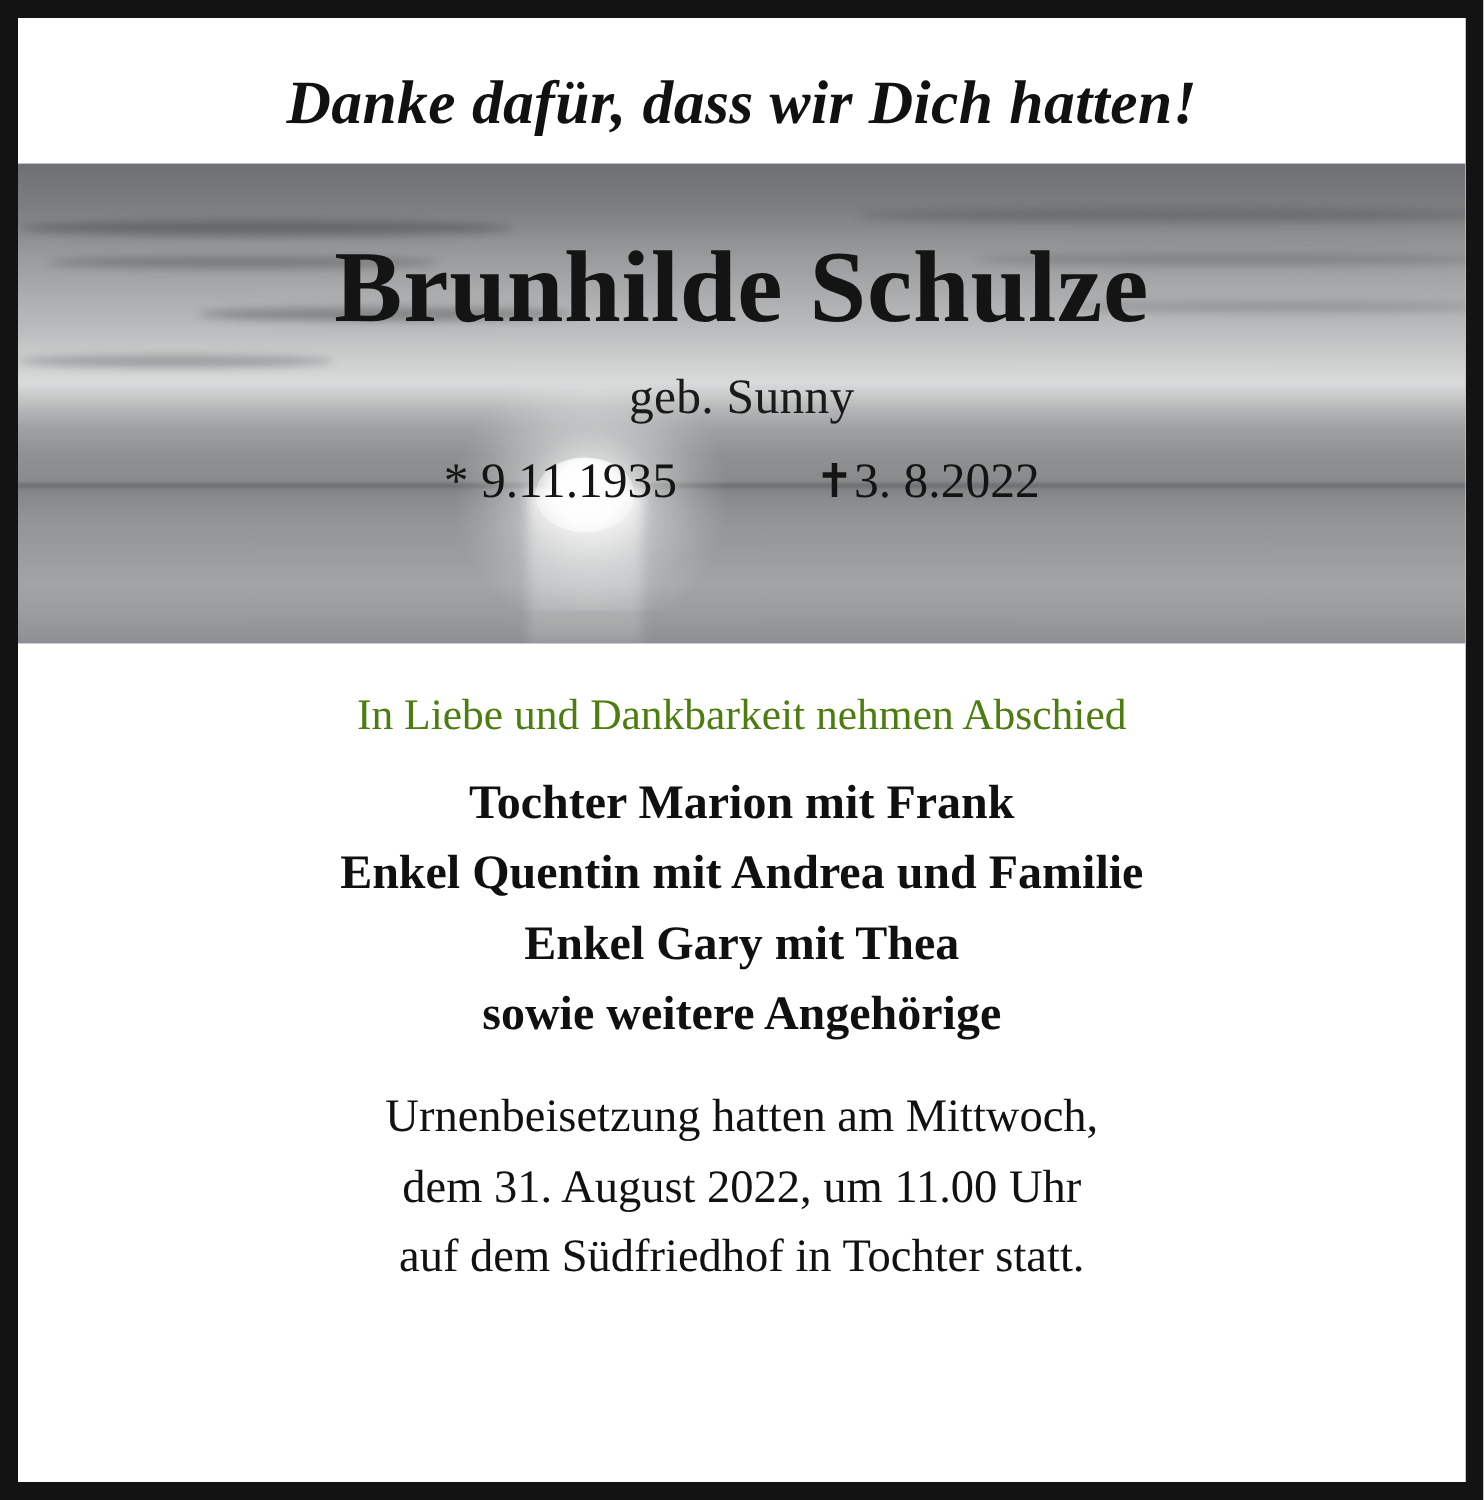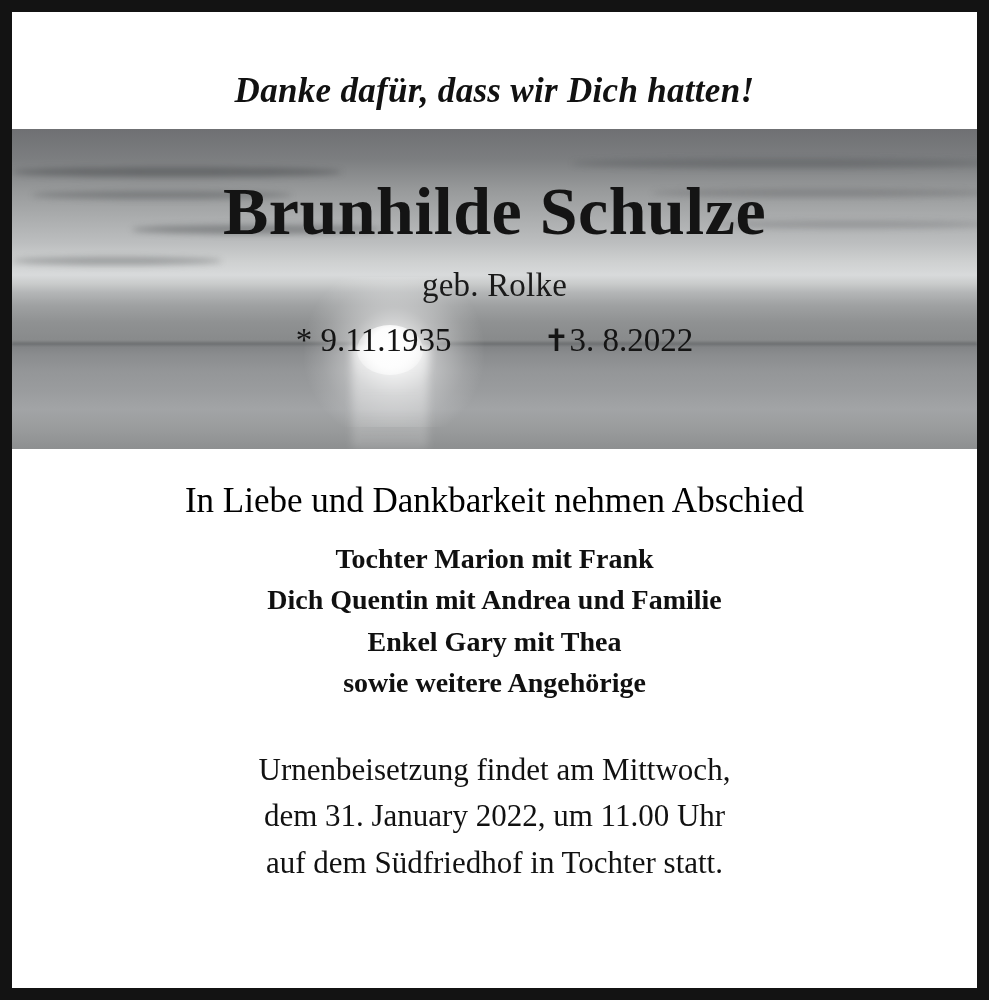--- a/index.html
+++ b/index.html
@@ -28,24 +28,24 @@
     background: #ffffff;
     display: flex;
     flex-direction: column;
   }
 
   
   .motto {
     text-align: center;
     font-style: italic;
     font-weight: bold;
-    font-size: 35px;
+    font-size: 41px;
     color: #111111;
     letter-spacing: 0.3px;
-    padding-top: 60px;
+    padding-top: 34px;
     padding-bottom: 18px;
     line-height: 1.1;
   }
 
   
   .photo-band {
     position: relative;
     width: 100%;
     height: 320px;
     overflow: hidden;
@@ -175,31 +175,31 @@
   .dates .born, .dates .died { white-space: nowrap; }
   .cross { font-size: 31px; }
 
   
   .body {
     flex: 1;
     text-align: center;
     padding: 30px 30px 0 30px;
   }
   .lead {
-    font-size: 35px;
-    color: #000000;
+    font-size: 29px;
+    color: #4d7c0f;
     margin-bottom: 16px;
     line-height: 1.25;
   }
   .family {
     font-weight: bold;
-    font-size: 28px;
+    font-size: 32px;
     color: #101010;
     line-height: 1.47;
-    margin-bottom: 44px;
+    margin-bottom: 22px;
   }
   .family div { white-space: nowrap; }
   .service {
     font-size: 31px;
     color: #111111;
     line-height: 1.5;
   }
   .service div { white-space: nowrap; }
 </style>
 </head>
@@ -220,37 +220,37 @@
       <div class="streak s5"></div>
       <div class="streak s6"></div>
       <div class="streak s7"></div>
       <div class="horizon"></div>
       <div class="sun-glow"></div>
       <div class="sun-path"></div>
       <div class="sun-disc"></div>
 
       <div class="name-block">
         <div class="name">Brunhilde Schulze</div>
-        <div class="maiden">geb. Rolke</div>
+        <div class="maiden">geb. Sunny</div>
         <div class="dates">
           <span class="born">* 9.11.1935</span>
           <span class="died"><span class="cross">✝</span><span>3. 8.2022</span></span>
         </div>
       </div>
     </div>
 
     <div class="body">
       <div class="lead">In Liebe und Dankbarkeit nehmen Abschied</div>
       <div class="family">
         <div>Tochter Marion mit Frank</div>
-        <div>Dich Quentin mit Andrea und Familie</div>
+        <div>Enkel Quentin mit Andrea und Familie</div>
         <div>Enkel Gary mit Thea</div>
         <div>sowie weitere Angehörige</div>
       </div>
       <div class="service">
-        <div>Urnenbeisetzung findet am Mittwoch,</div>
-        <div>dem 31. January 2022, um 11.00 Uhr</div>
+        <div>Urnenbeisetzung hatten am Mittwoch,</div>
+        <div>dem 31. August 2022, um 11.00 Uhr</div>
         <div>auf dem Südfriedhof in Tochter statt.</div>
       </div>
     </div>
 
   </div>
 </div>
 
 </body></html>

